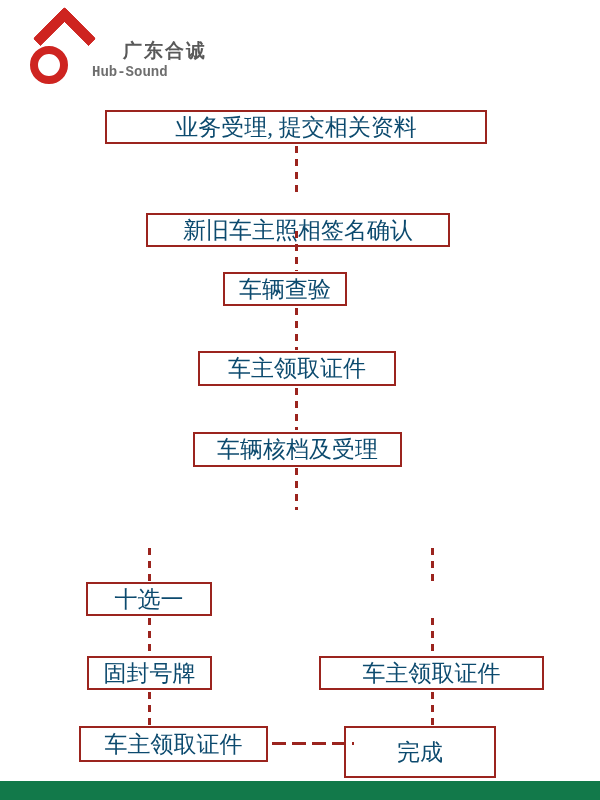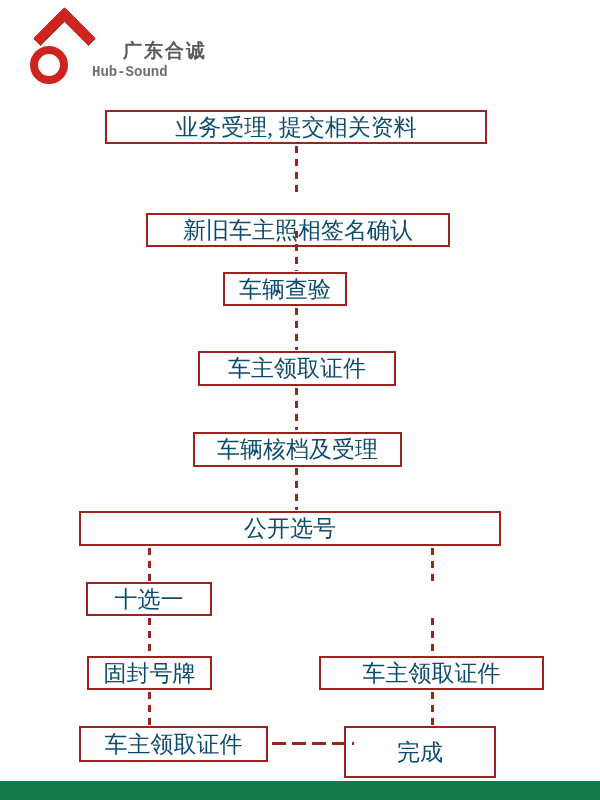--- a/index.html
+++ b/index.html
@@ -82,21 +82,20 @@
   <div class="node" style="left:105px;top:110px;width:382px;height:34px;">业务受理, 提交相关资料</div>
 
   <div class="node" style="left:146px;top:213px;width:304px;height:34px;">新旧车主照相签名确认</div>
 
   <div class="node" style="left:223px;top:272px;width:124px;height:34px;">车辆查验</div>
 
   <div class="node" style="left:198px;top:351px;width:198px;height:35px;">车主领取证件</div>
 
   <div class="node" style="left:193px;top:432px;width:209px;height:35px;">车辆核档及受理</div>
 
-  <div class="node" style="left:79px;top:511px;width:422px;height:35px;">公开选号</div>
 
   <div class="node" style="left:86px;top:582px;width:126px;height:34px;">十选一</div>
 
 
   <div class="node" style="left:87px;top:656px;width:125px;height:34px;">固封号牌</div>
 
   <div class="node" style="left:319px;top:656px;width:225px;height:34px;">车主领取证件</div>
 
   <div class="node" style="left:79px;top:726px;width:189px;height:36px;">车主领取证件</div>
 

